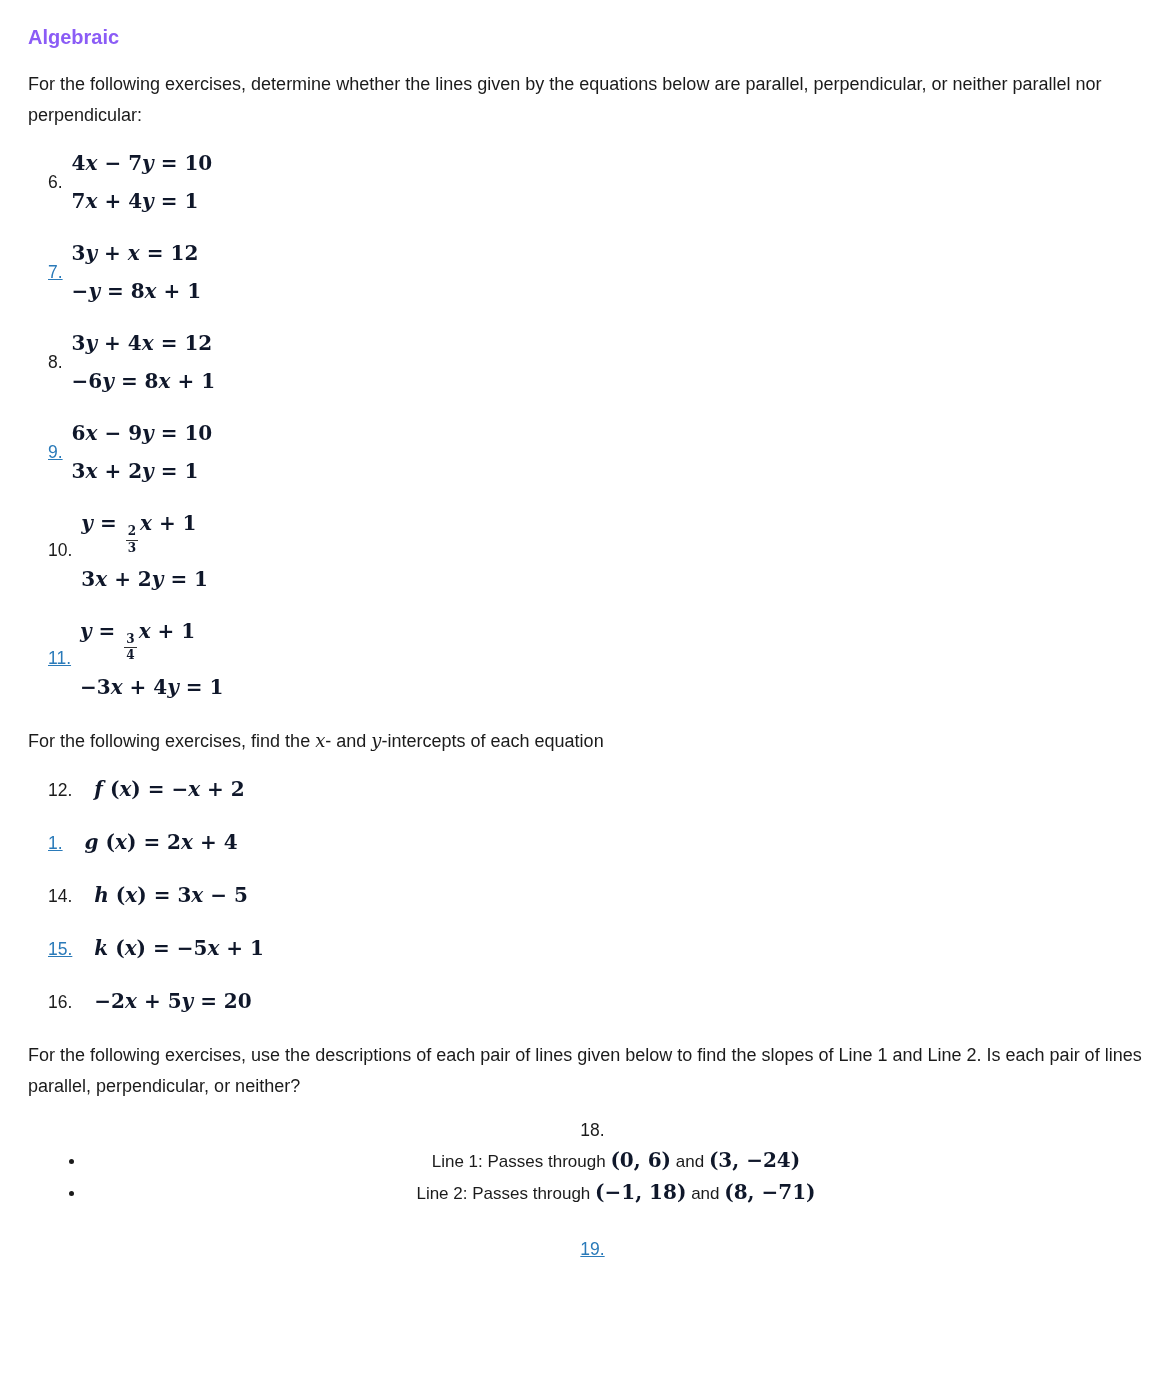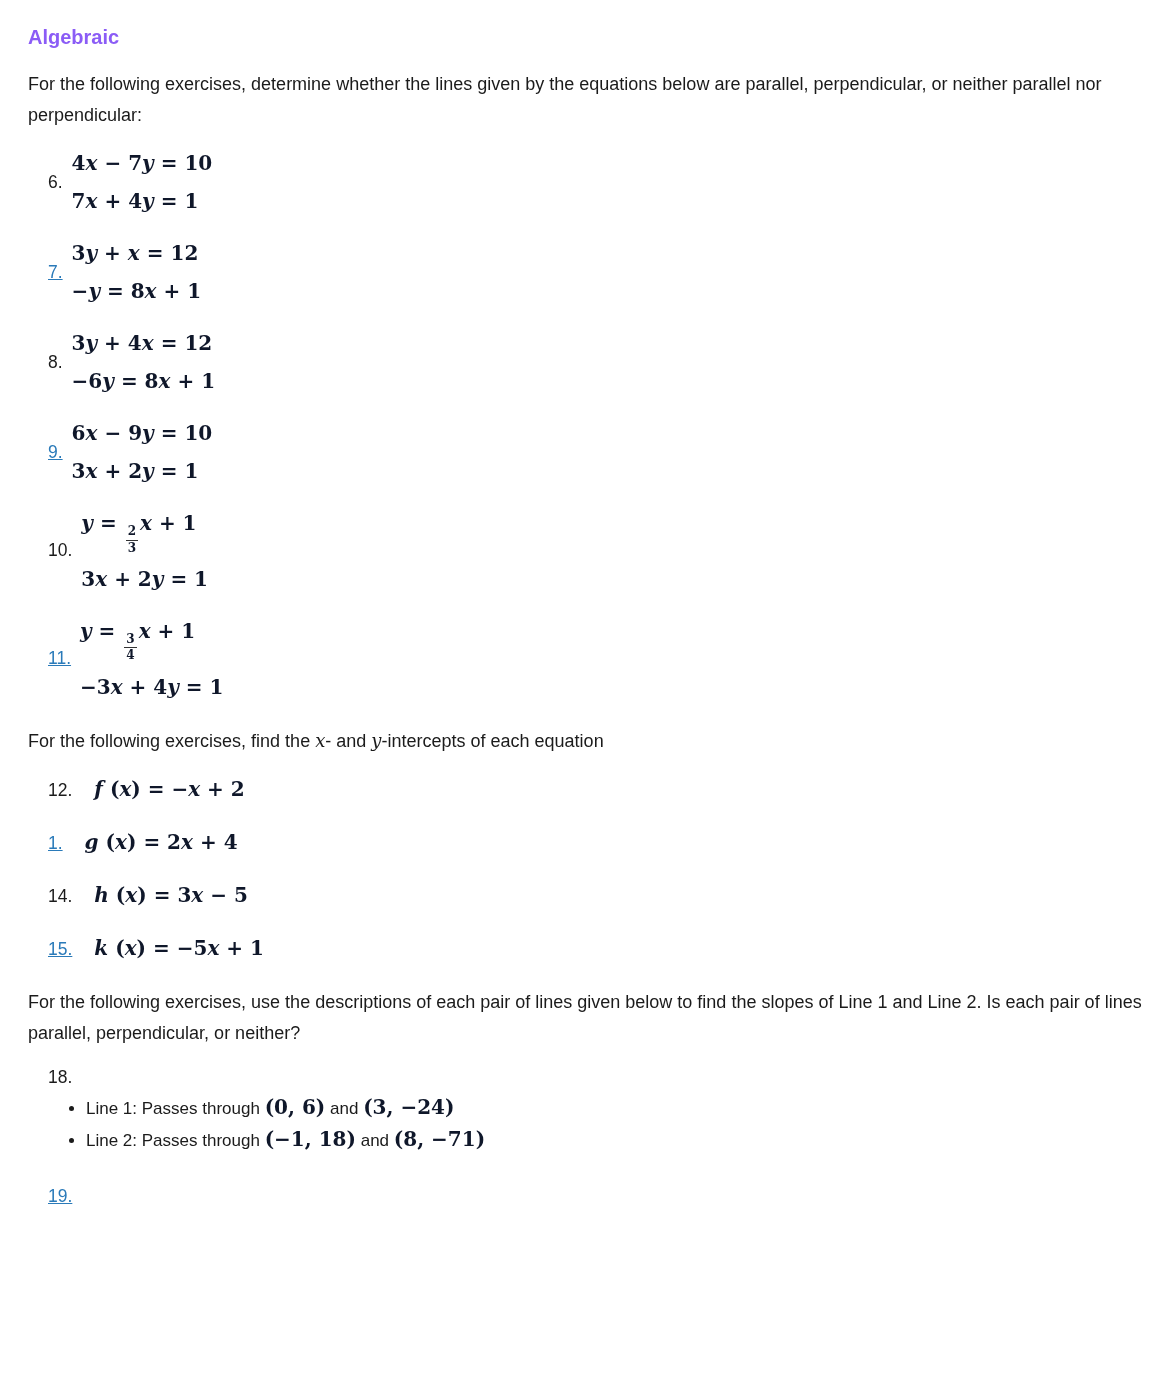--- a/index.html
+++ b/index.html
@@ -17,21 +17,21 @@
   .fden{padding-top:1px;}
   
   .pair{display:flex;align-items:center;margin:0 0 24px 20px;}
   .ex-num{font-size:17.5px;margin-right:9px;white-space:nowrap;}
   .eqs{display:flex;flex-direction:column;gap:10px;}
   .eq{font-size:20px;line-height:28px;}
   
   .intercept{display:flex;align-items:baseline;margin:0 0 25px 20px;font-size:17.5px;}
   .intercept .eq{margin-left:13px;}
   
-  .slope{margin:0 0 30px 20px;font-size:17.5px;}
+  .slope{margin:0 0 30px 20px;font-size:17.5px;text-align:center;}
   .slope ul{margin:4px 0 0 0;padding-left:38px;list-style:disc;}
   .slope li{line-height:31px;font-size:17px;color:#1b1b1b;}
   .link{color:var(--link);text-decoration:underline;cursor:pointer;}
 </style>
 </head>
 <body>
 
 <div class="page">
 
   <h2 class="title">Algebraic</h2>
@@ -107,20 +107,24 @@
   <div class="intercept">
     <span class="ex-num">14.</span>
     <span class="eq"><span class="mvar">h</span> (<span class="mvar">x</span>) = 3<span class="mvar">x</span> − 5</span>
   </div>
 
   <div class="intercept">
     <span class="ex-num link">15.</span>
     <span class="eq"><span class="mvar">k</span> (<span class="mvar">x</span>) = −5<span class="mvar">x</span> + 1</span>
   </div>
 
+  <div class="intercept">
+    <span class="ex-num">16.</span>
+    <span class="eq">−2<span class="mvar">x</span> + 5<span class="mvar">y</span> = 20</span>
+  </div>
 
 
   <p class="intro">For the following exercises, use the descriptions of each pair of lines given below to find the slopes of Line 1 and Line 2. Is each pair of lines parallel, perpendicular, or neither?</p>
 
   <div class="slope">
     <span class="ex-num">18.</span>
     <ul>
       <li>Line 1: Passes through <span class="mseg">(0, 6)</span> and <span class="mseg">(3, −24)</span></li>
       <li>Line 2: Passes through <span class="mseg">(−1, 18)</span> and <span class="mseg">(8, −71)</span></li>
     </ul>

